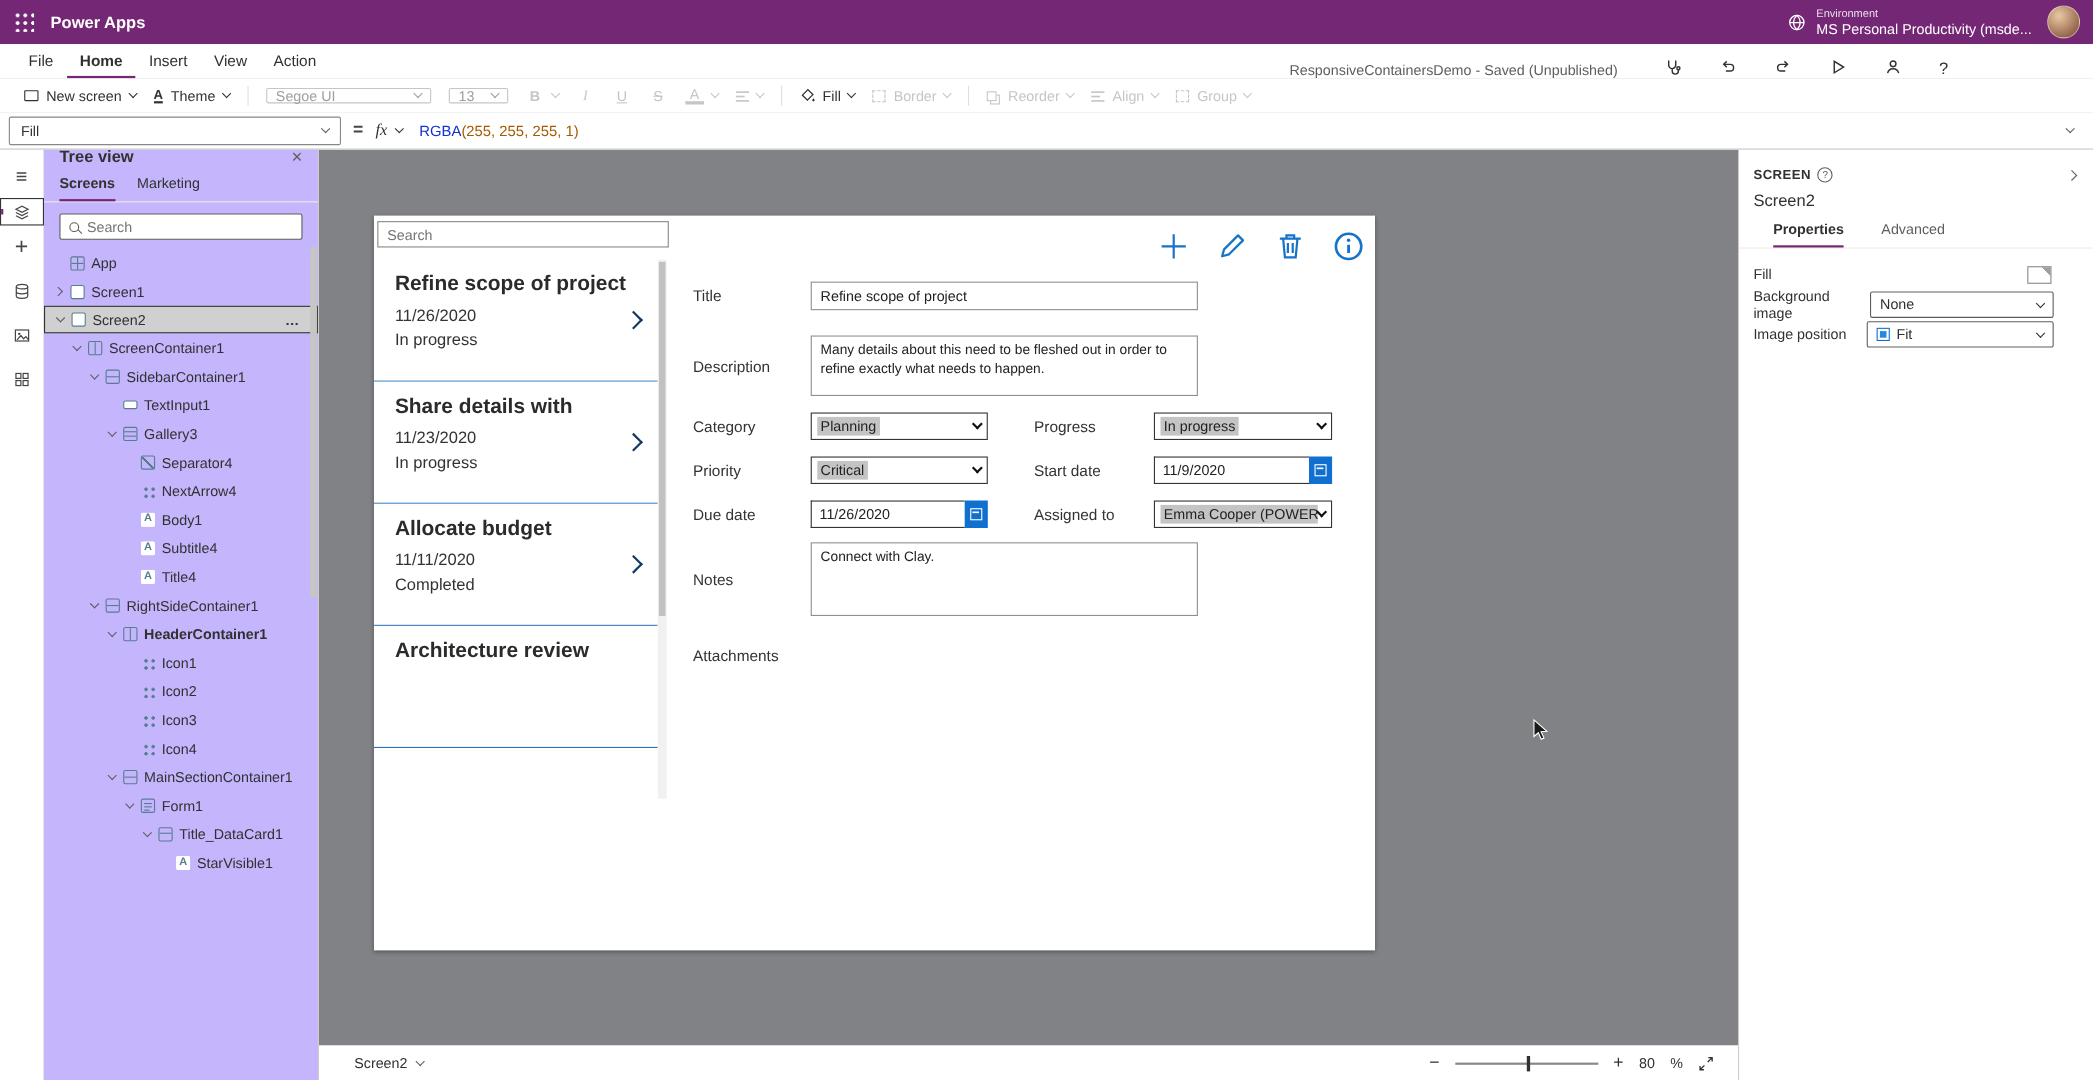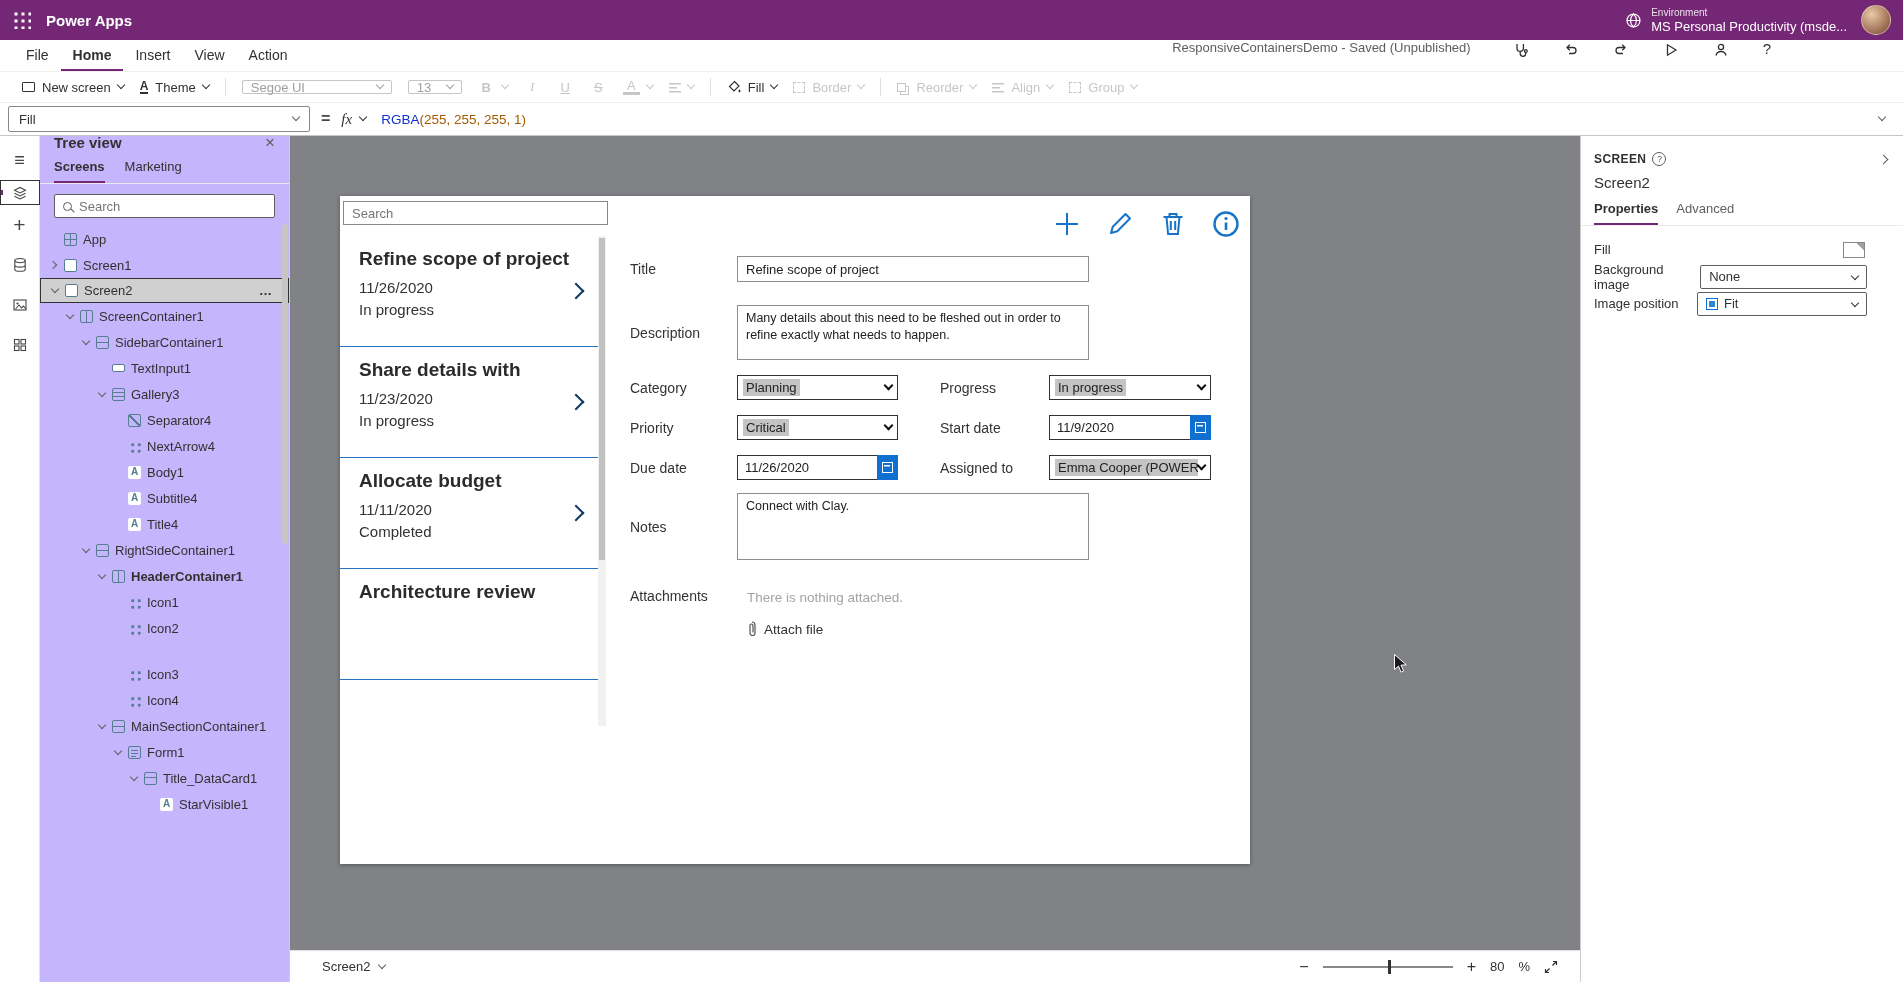--- a/index.html
+++ b/index.html
@@ -15,21 +15,21 @@
 .envblock{display:flex;align-items:center;gap:9px;cursor:pointer}
 .envlabel{font-size:10px;opacity:.85;line-height:12px}
 .envname{font-size:13px;line-height:15px}
 .avatar{width:30px;height:30px;border-radius:50%;background:radial-gradient(circle at 35% 30%,#e9c9a6,#9a6a4f 70%,#6d4a36);border:1px solid rgba(255,255,255,.45);cursor:pointer}
 
 
 .menubar{position:absolute;left:0;top:40px;right:0;height:32px;background:#fff;border-bottom:1px solid #f0efee;display:flex;align-items:stretch}
 .menus{display:flex;padding-left:14px}
 .menu-item{padding:0 12px;display:flex;align-items:center;font-size:14px;cursor:pointer;border-bottom:2px solid transparent}
 .menu-item.active{font-weight:700;border-bottom-color:#742774}
-.menu-right{margin-left:auto;display:flex;align-items:flex-start;gap:30px;padding-right:130px}
+.menu-right{margin-left:auto;display:flex;align-items:flex-end;gap:30px;padding-right:130px}
 .doc-status{font-size:13px;color:#605e5c;margin-right:10px;white-space:nowrap}
 .mr-icon{width:20px;height:20px;display:flex;align-items:center;justify-content:center;cursor:pointer}
 .mr-icon svg{stroke:#323130;stroke-width:1.3;fill:none}
 .help-label{font-size:15px;cursor:pointer;padding:0 2px}
 
 
 .ribbon{position:absolute;left:0;top:72px;right:0;height:31px;background:#fff;border-bottom:1px solid #f0efee;display:flex;align-items:center;gap:16px;padding-left:22px;font-size:13px}
 .rb{display:flex;align-items:center;gap:7px;cursor:pointer;white-space:nowrap;color:#323130}
 .rb.dis{color:#c8c6c4;cursor:default}
 .rbsep{width:1px;height:18px;background:#e1dfdd}
@@ -145,21 +145,21 @@
 .zval{font-size:13px}
 .zexp{cursor:pointer}
 
 
 .rightpanel{position:absolute;right:0;top:136px;bottom:0;width:323px;background:#fff;border-left:1px solid #cfcdcb;z-index:3}
 .rp-head{display:flex;align-items:center;gap:6px;padding:16px 16px 0 13px}
 .rp-label{font-size:12px;font-weight:700;letter-spacing:.4px}
 .rp-help{width:14px;height:14px;border:1px solid #605e5c;border-radius:50%;font-size:9px;display:flex;align-items:center;justify-content:center;color:#605e5c;flex:none}
 .rp-collapse{margin-left:auto;width:7px;height:7px;border-right:1.4px solid #605e5c;border-bottom:1.4px solid #605e5c;transform:rotate(-45deg);cursor:pointer}
 .rp-name{font-size:15px;padding:8px 13px 0}
-.rp-tabs{display:flex;gap:18px;padding:10px 13px 0;border-bottom:1px solid #edebe9}
+.rp-tabs{display:flex;gap:34px;padding:10px 31px 0;border-bottom:1px solid #edebe9}
 .rp-tab{padding-bottom:7px;font-size:13px;color:#605e5c;cursor:pointer;border-bottom:2px solid transparent}
 .rp-tab.active{color:#323130;font-weight:700;border-bottom-color:#742774}
 .rp-rows{padding:10px 36px 0 13px}
 .rp-row{height:27px;display:flex;align-items:center}
 .rp-row .lbl{font-size:13px;color:#323130}
 .fill-swatch{margin-left:auto;width:22px;height:16px;border:1px solid #8a8886;background:linear-gradient(225deg,#9aa0a6 22%,#fff 22%);cursor:pointer;margin-right:2px}
 .rp-select{margin-left:auto;width:170px;height:24px;border:1px solid #605e5c;border-radius:2px;display:flex;align-items:center;padding:0 8px;gap:6px;cursor:pointer;background:#fff;font-size:13px}
 .scv2{margin-left:auto;width:6px;height:6px;border-right:1.3px solid #323130;border-bottom:1.3px solid #323130;transform:rotate(45deg);margin-top:-2px}
 .fit-ic{width:12px;height:12px;border:1px solid #1070d0;position:relative;flex:none}
 .fit-ic::before{content:"";position:absolute;left:2px;top:2px;right:2px;bottom:2px;background:#2b88d8}
@@ -485,21 +485,21 @@
         <span class="tdots"></span>
       </div>
 
       <div class="trow" style="padding-left: 70px;">
         <span class="chev chev-none"></span>
         <span class="ti ti-iconc"></span>
         <span class="tlabel">Icon2</span>
         <span class="tdots"></span>
       </div>
 
-      <div class="trow" style="padding-left: 70px; margin-top: 20px;">
+      <div class="trow" style="padding-left: 70px;">
         <span class="chev chev-none"></span>
         <span class="ti ti-iconc"></span>
         <span class="tlabel">Icon3</span>
         <span class="tdots"></span>
       </div>
 
       <div class="trow" style="padding-left: 70px;">
         <span class="chev chev-none"></span>
         <span class="ti ti-iconc"></span>
         <span class="tlabel">Icon4</span>
@@ -653,31 +653,20 @@
           <span class="val hl">Emma Cooper (POWERAPP</span>
             <span class="scv"></span>
         </div>
       </div>
       <div class="frow mb28">
         <span class="flabel">Notes</span>
         <textarea class="fta notes" style="">Connect with Clay.</textarea>
       </div>
       <div class="att-row">
         <span class="flabel">Attachments</span>
-        <div class="att-body">
-          <div class="att-empty">There is nothing attached.</div>
-          <div class="att-file">
-            <span>
-              <svg width="10" height="16" viewBox="0 0 10 16">
-                  <path d="M5 1c2 0 3 1.2 3 3v8c0 1.4-1 2.5-2.5 2.5S3 13.4 3 12V4.5C3 3.6 3.7 3 4.5 3S6 3.6 6 4.5V11.5" fill="none" stroke="#555" stroke-width="1.2"></path>
-                </svg>
-            </span>
-            <span>Attach file</span>
-          </div>
-        </div>
       </div>
     </div>
   </div>
 
   <div class="canvas-bottombar">
     <div class="screen-select">
       <span>Screen2</span>
         <span class="cv" style="color:#605e5c"></span>
     </div>
     <div class="zoom">

